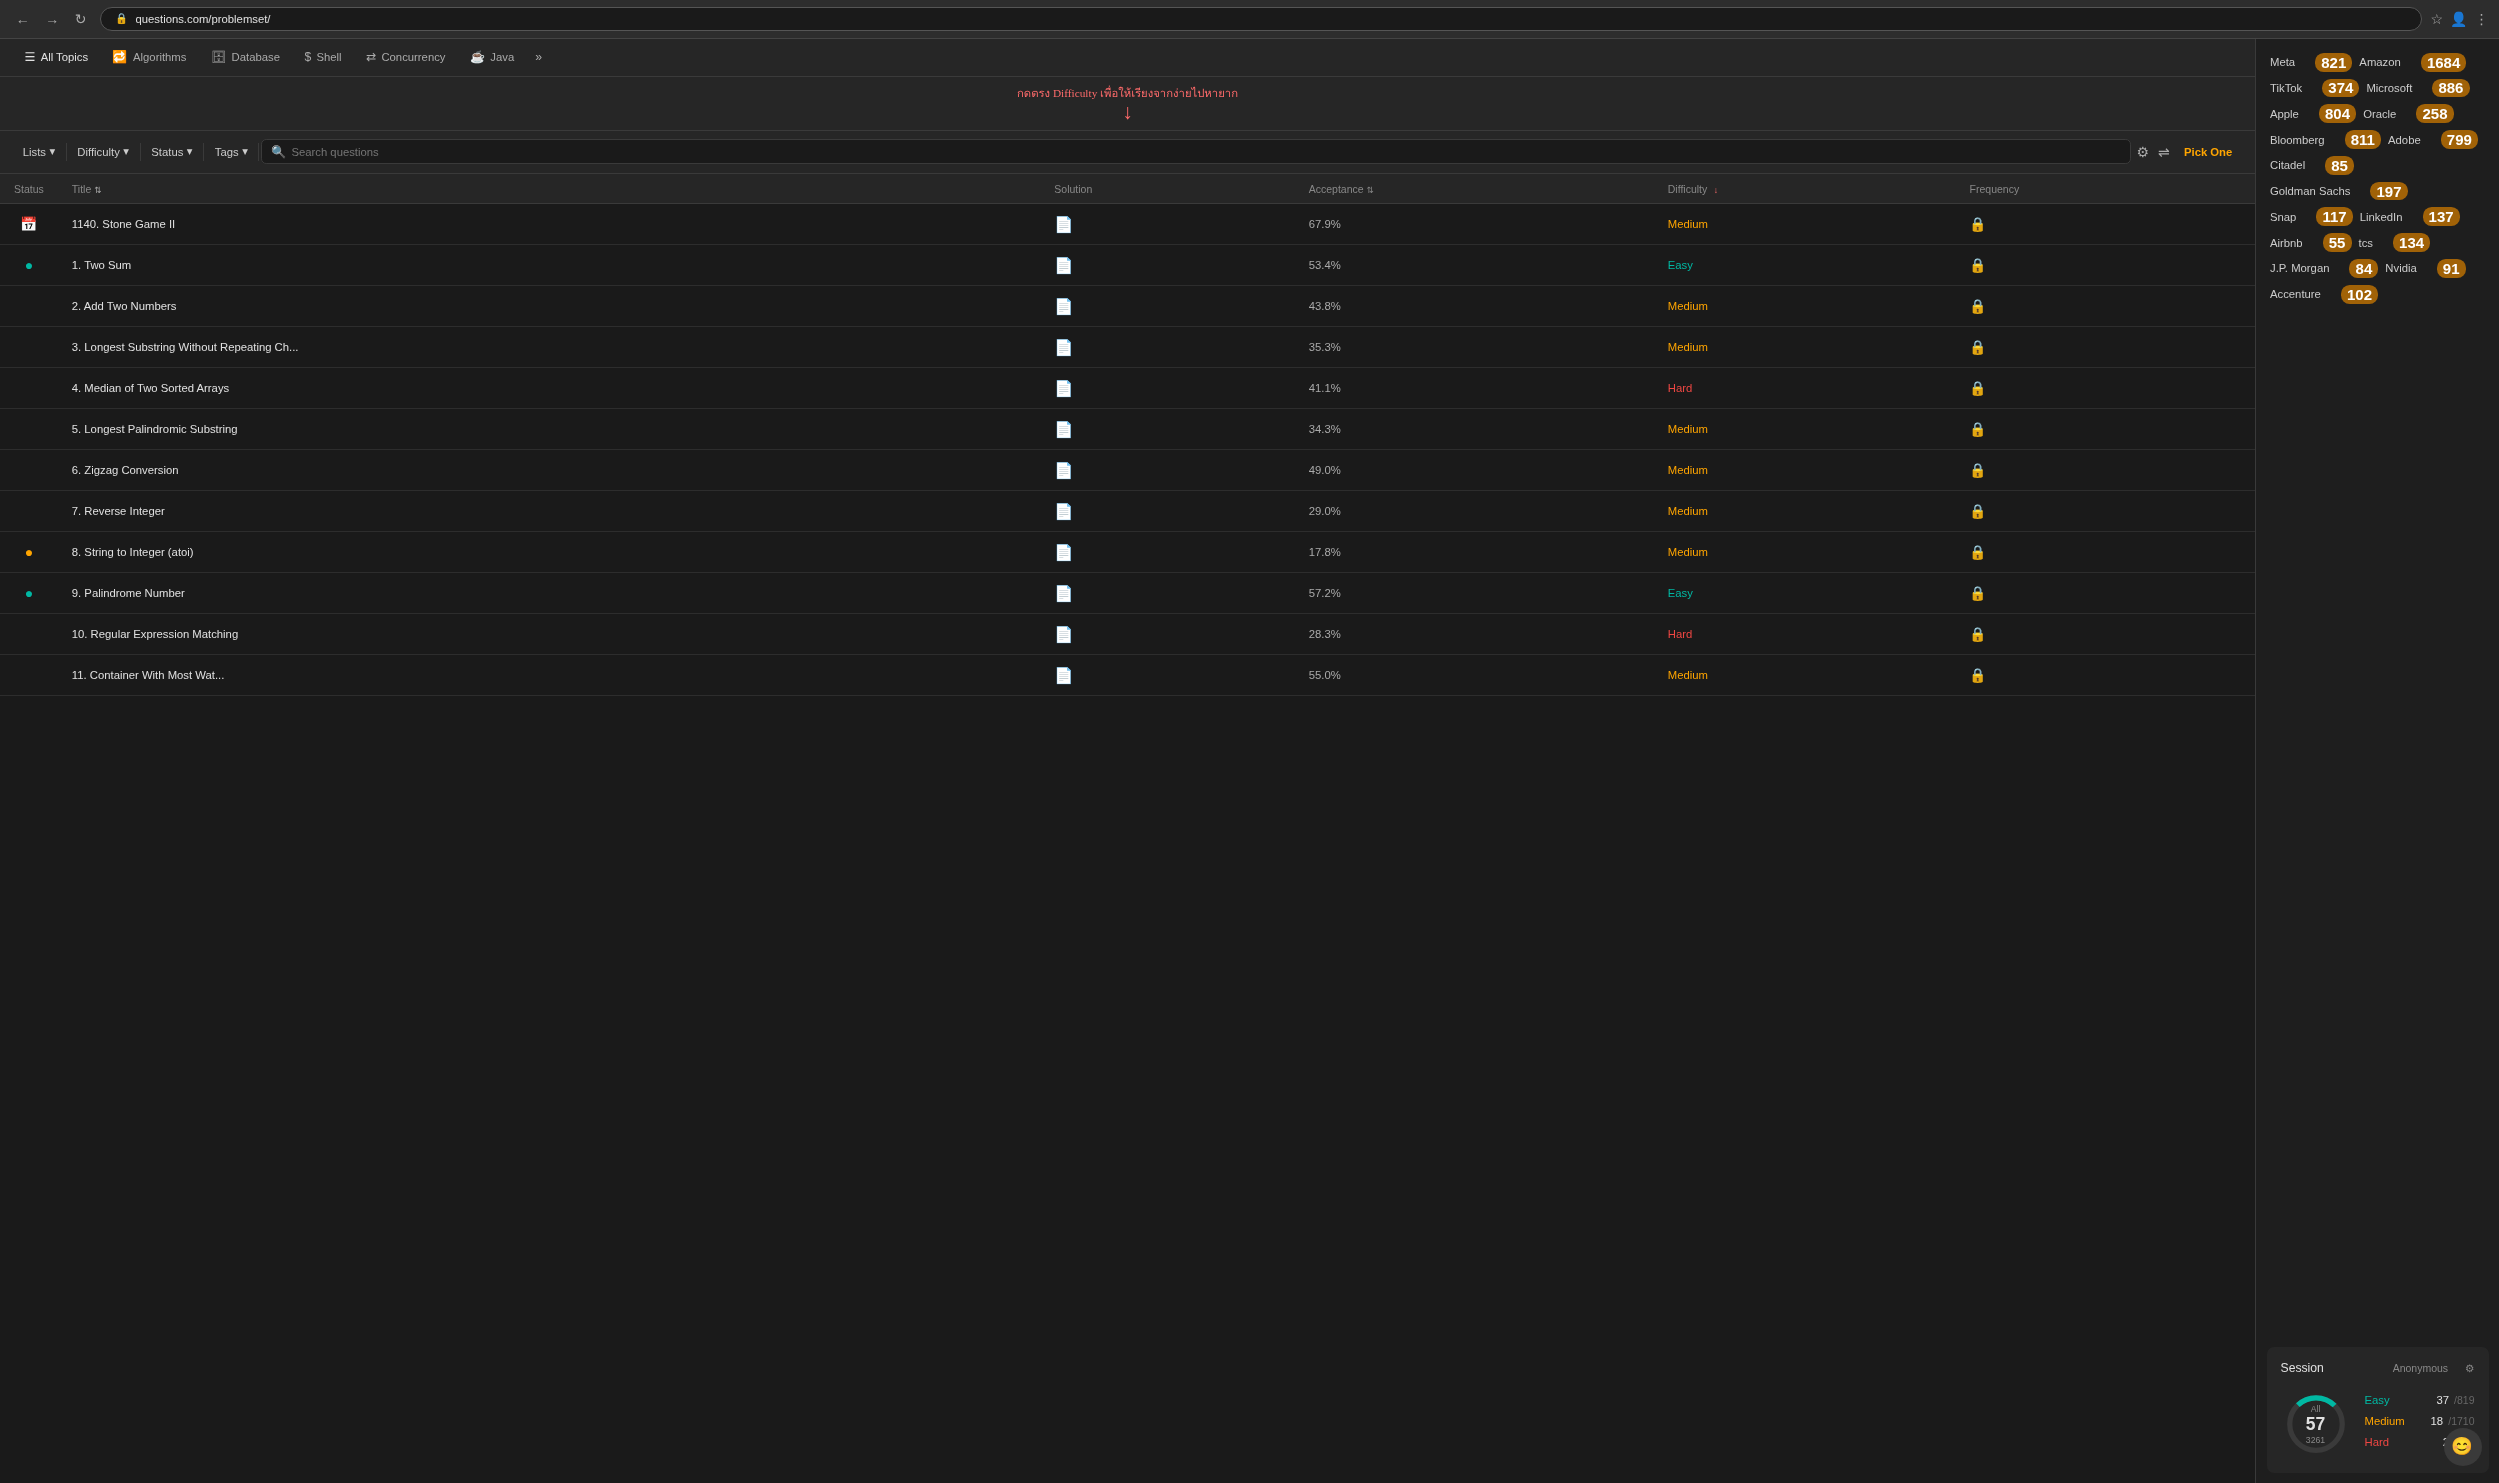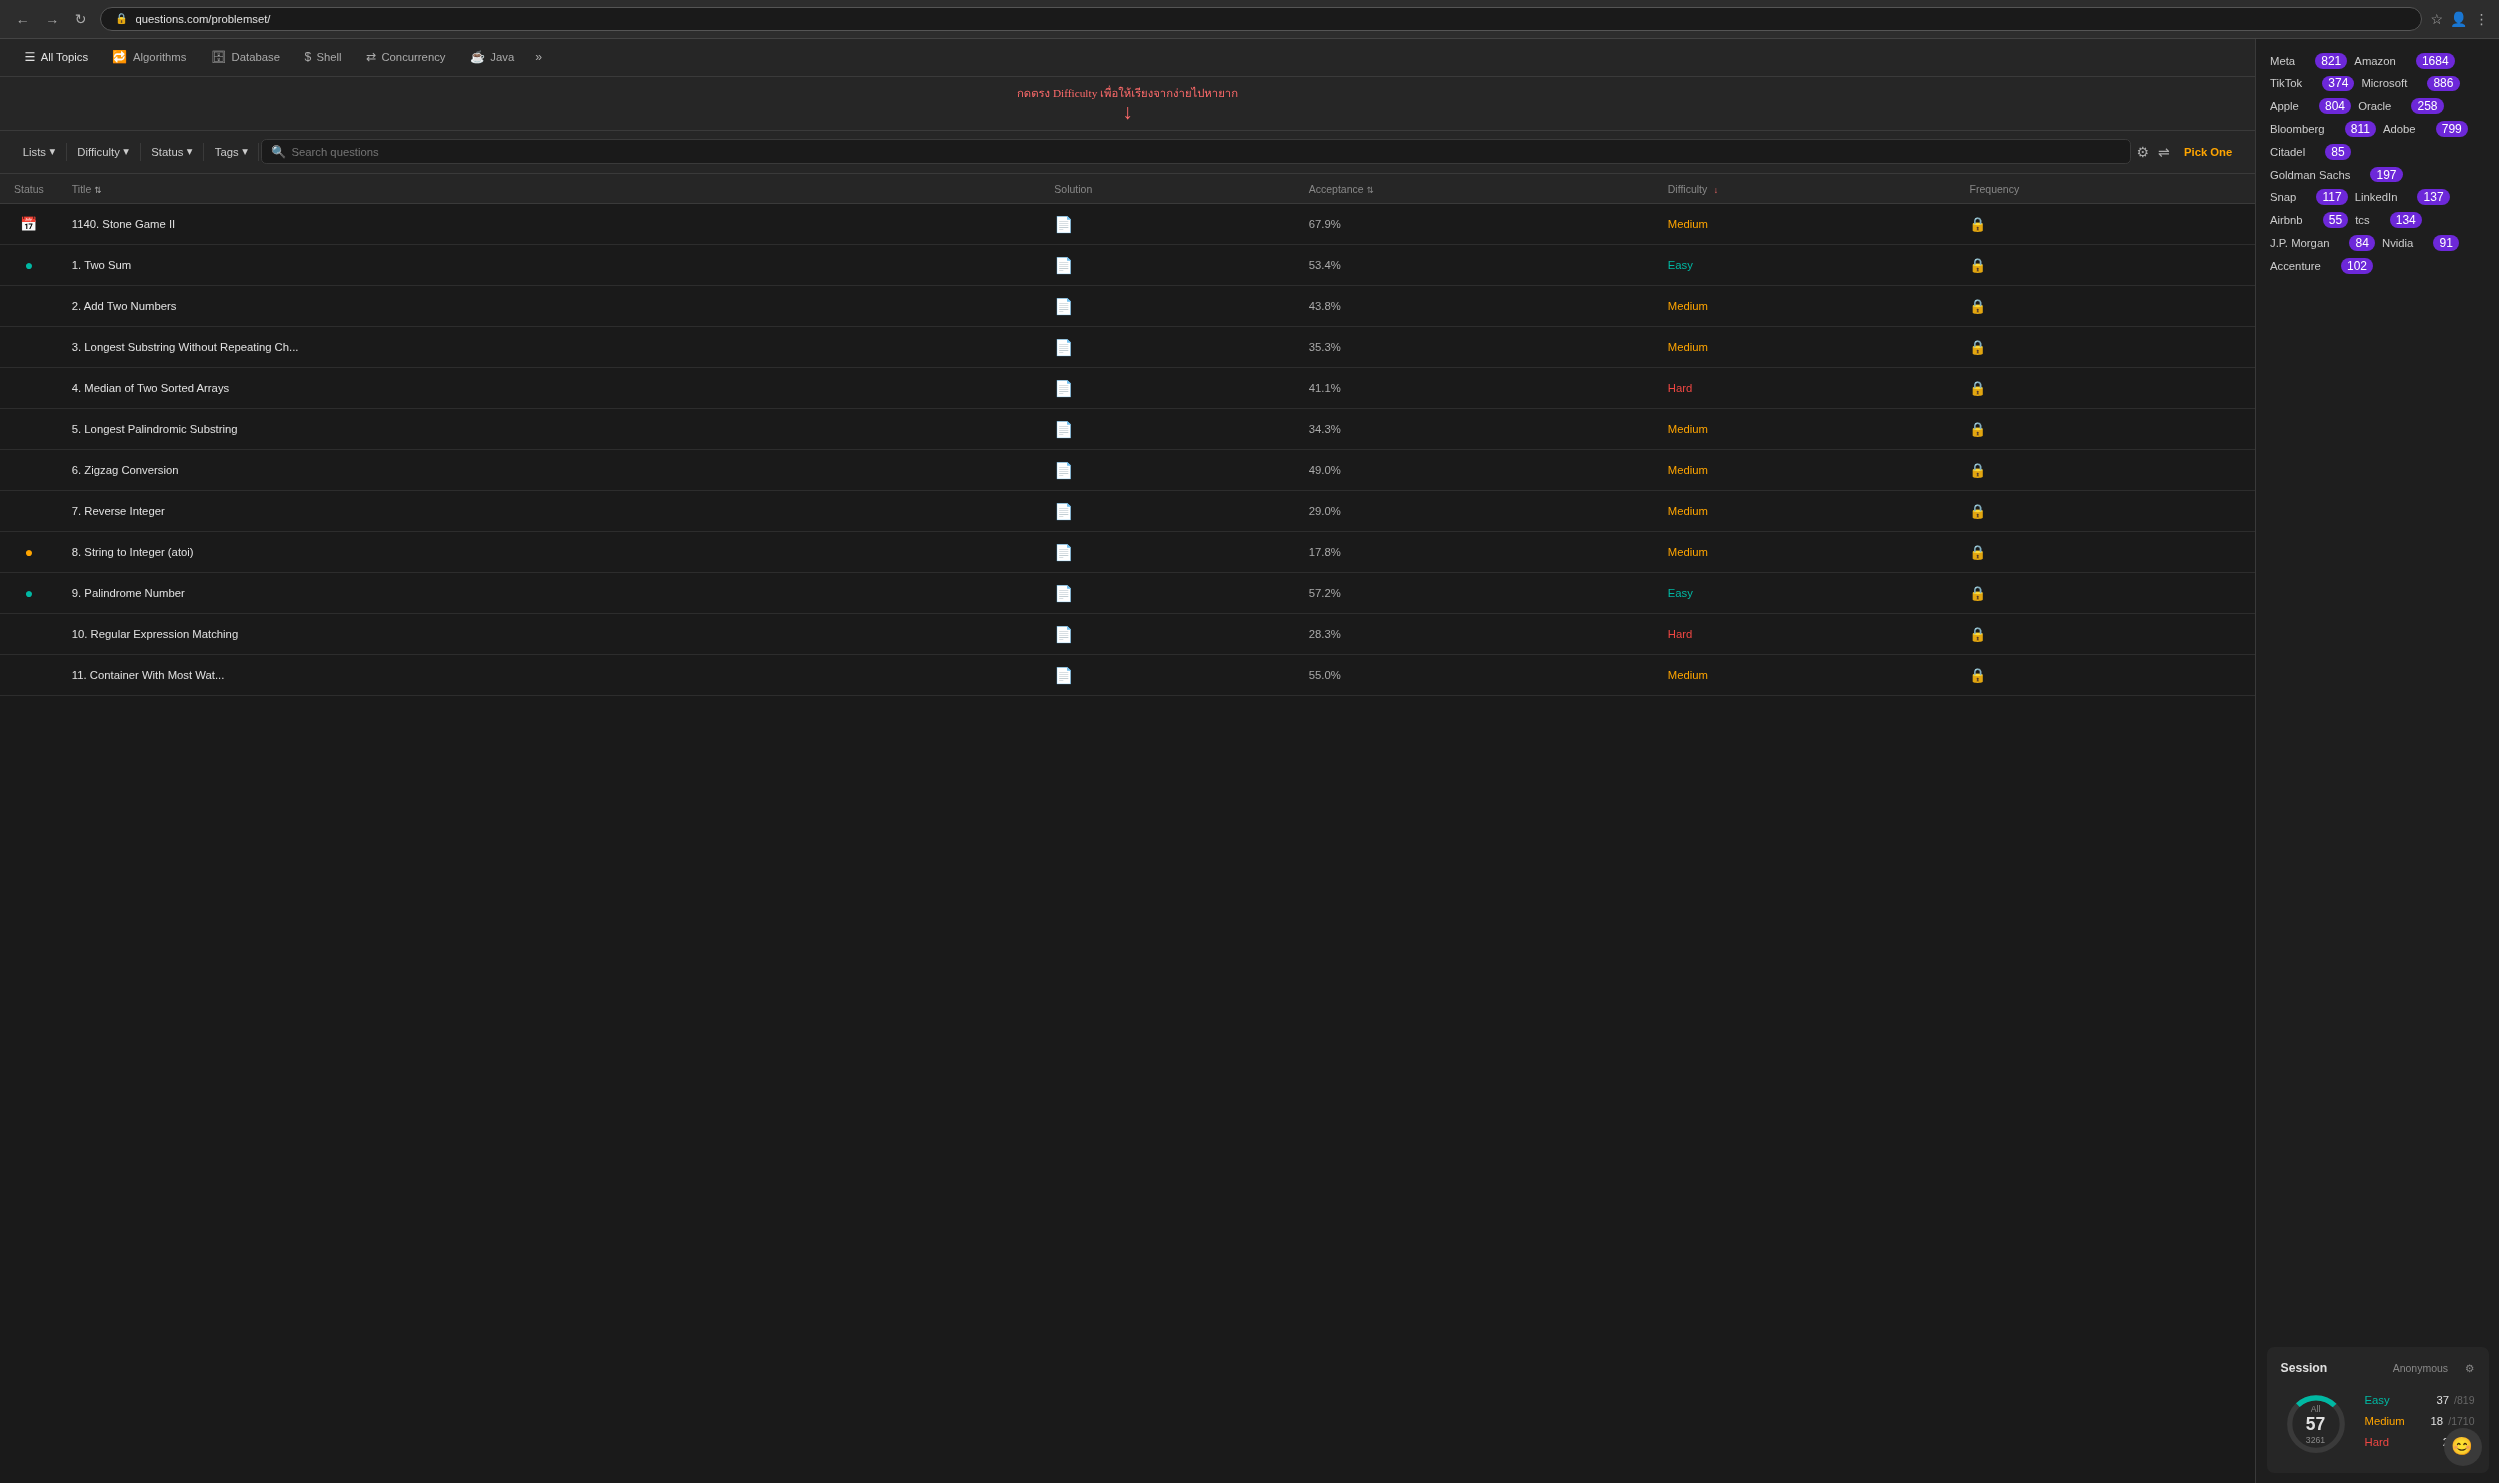--- a/index.html
+++ b/index.html
@@ -271,44 +271,44 @@
     }
     .company-item {
       display: flex;
       align-items: center;
       gap: 20px;
       color: #ccc;
       font-size: 11.3px;
       cursor: pointer;
     }
     .company-badge {
-      background: #6d28d9;
+      background: #a16207;
       color: #fff;
       border-radius: 8.7px;
       padding: 0.9px 6.1px;
-      font-size: 12px;
-      font-weight: 400;
+      font-size: 15px;
+      font-weight: 700;
     }
     .company-name { color: #ccc; }
 
     
     .session-card {
       margin: 10.5px;
       background: #262626;
       border-radius: 7px;
       padding: 14px;
     }
     .session-header {
       display: flex;
       align-items: center;
       justify-content: space-between;
       margin-bottom: 14px;
     }
     .session-title {
-      font-weight: 700;
+      font-weight: 400;
       color: #e0e0e0;
       font-size: 12.2px;
     }
     .session-anon {
       color: #888;
       font-size: 10.5px;
       display: flex;
       align-items: flex-end;
       gap: 17px;
     }

